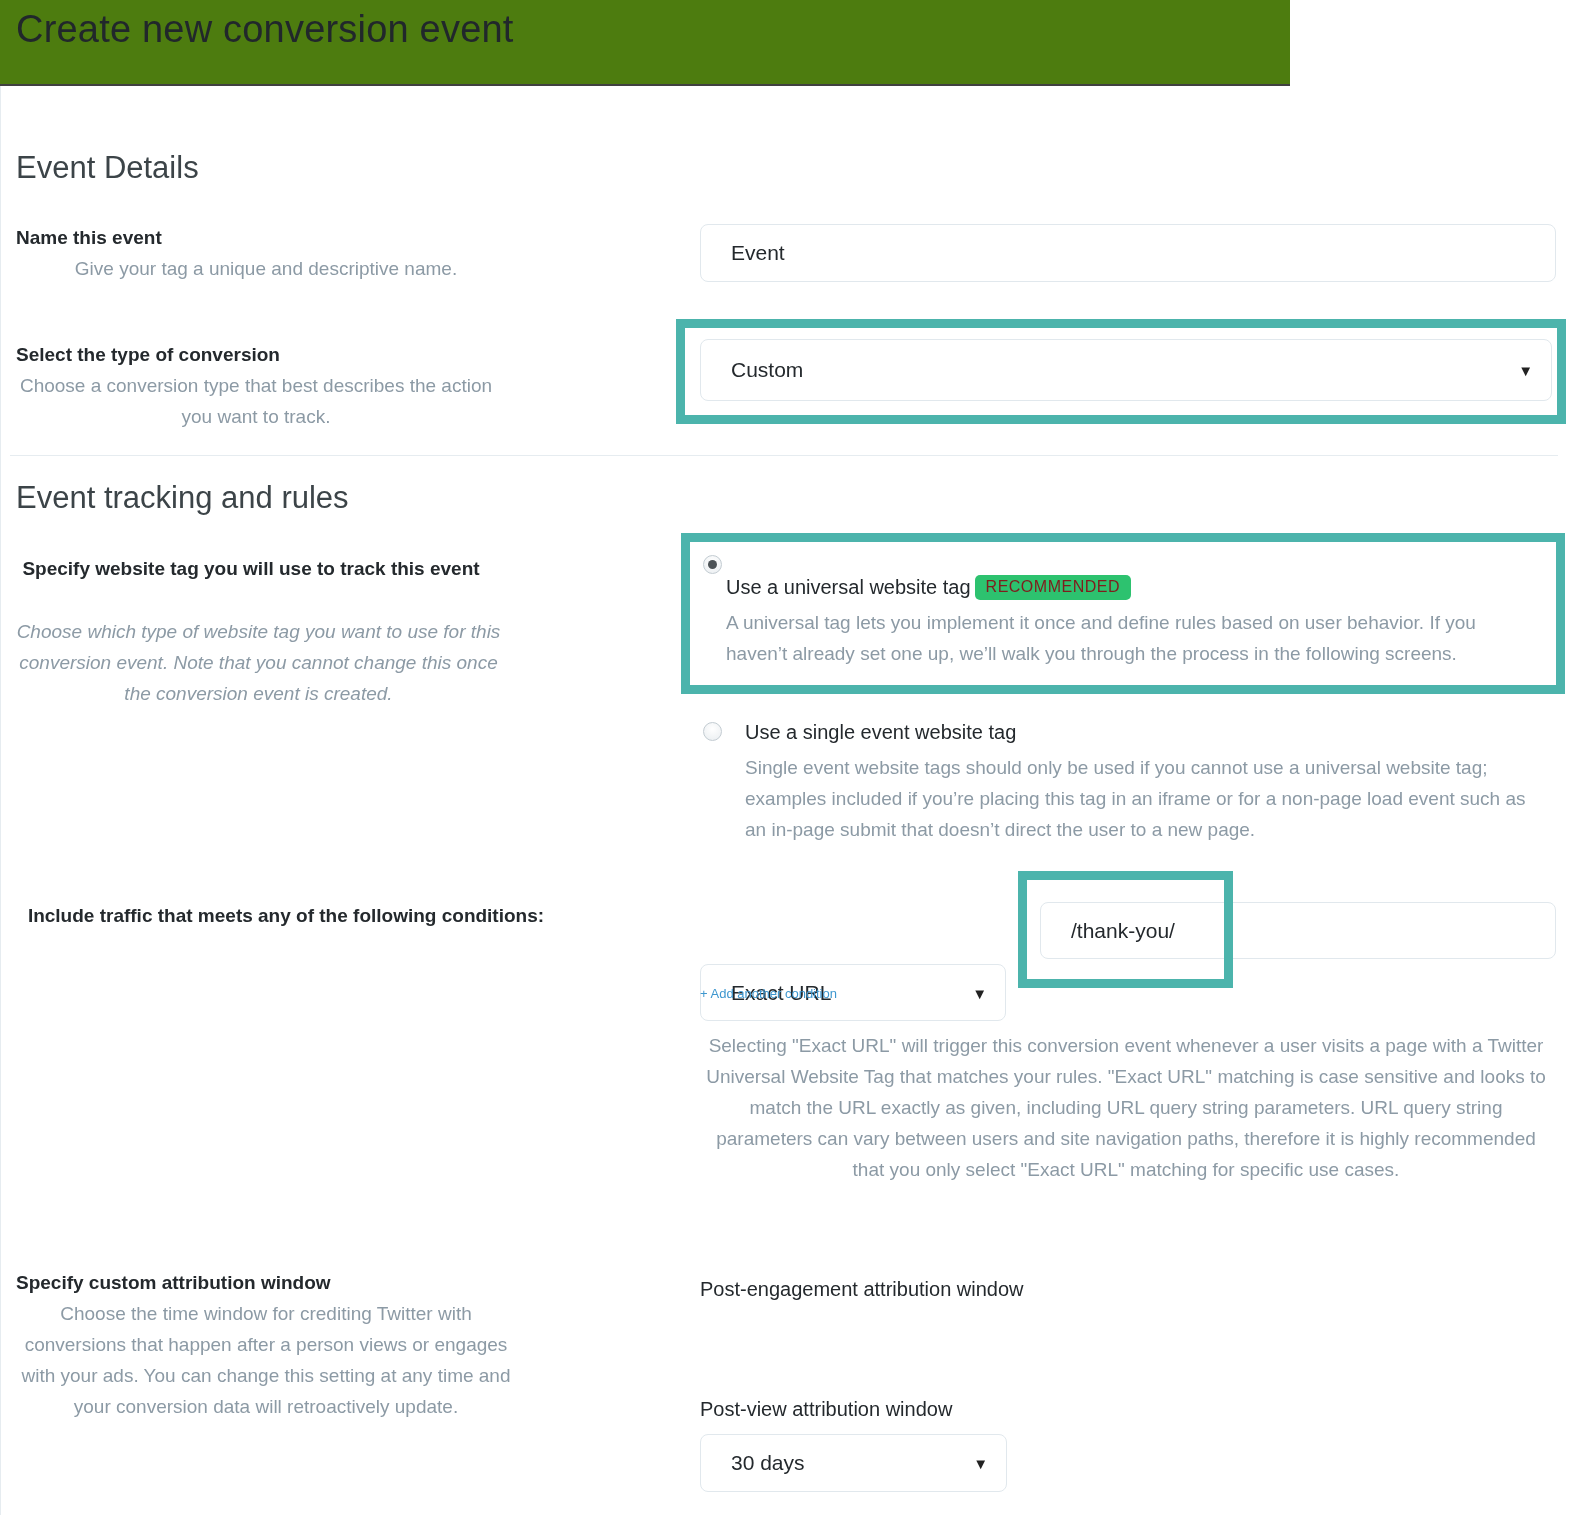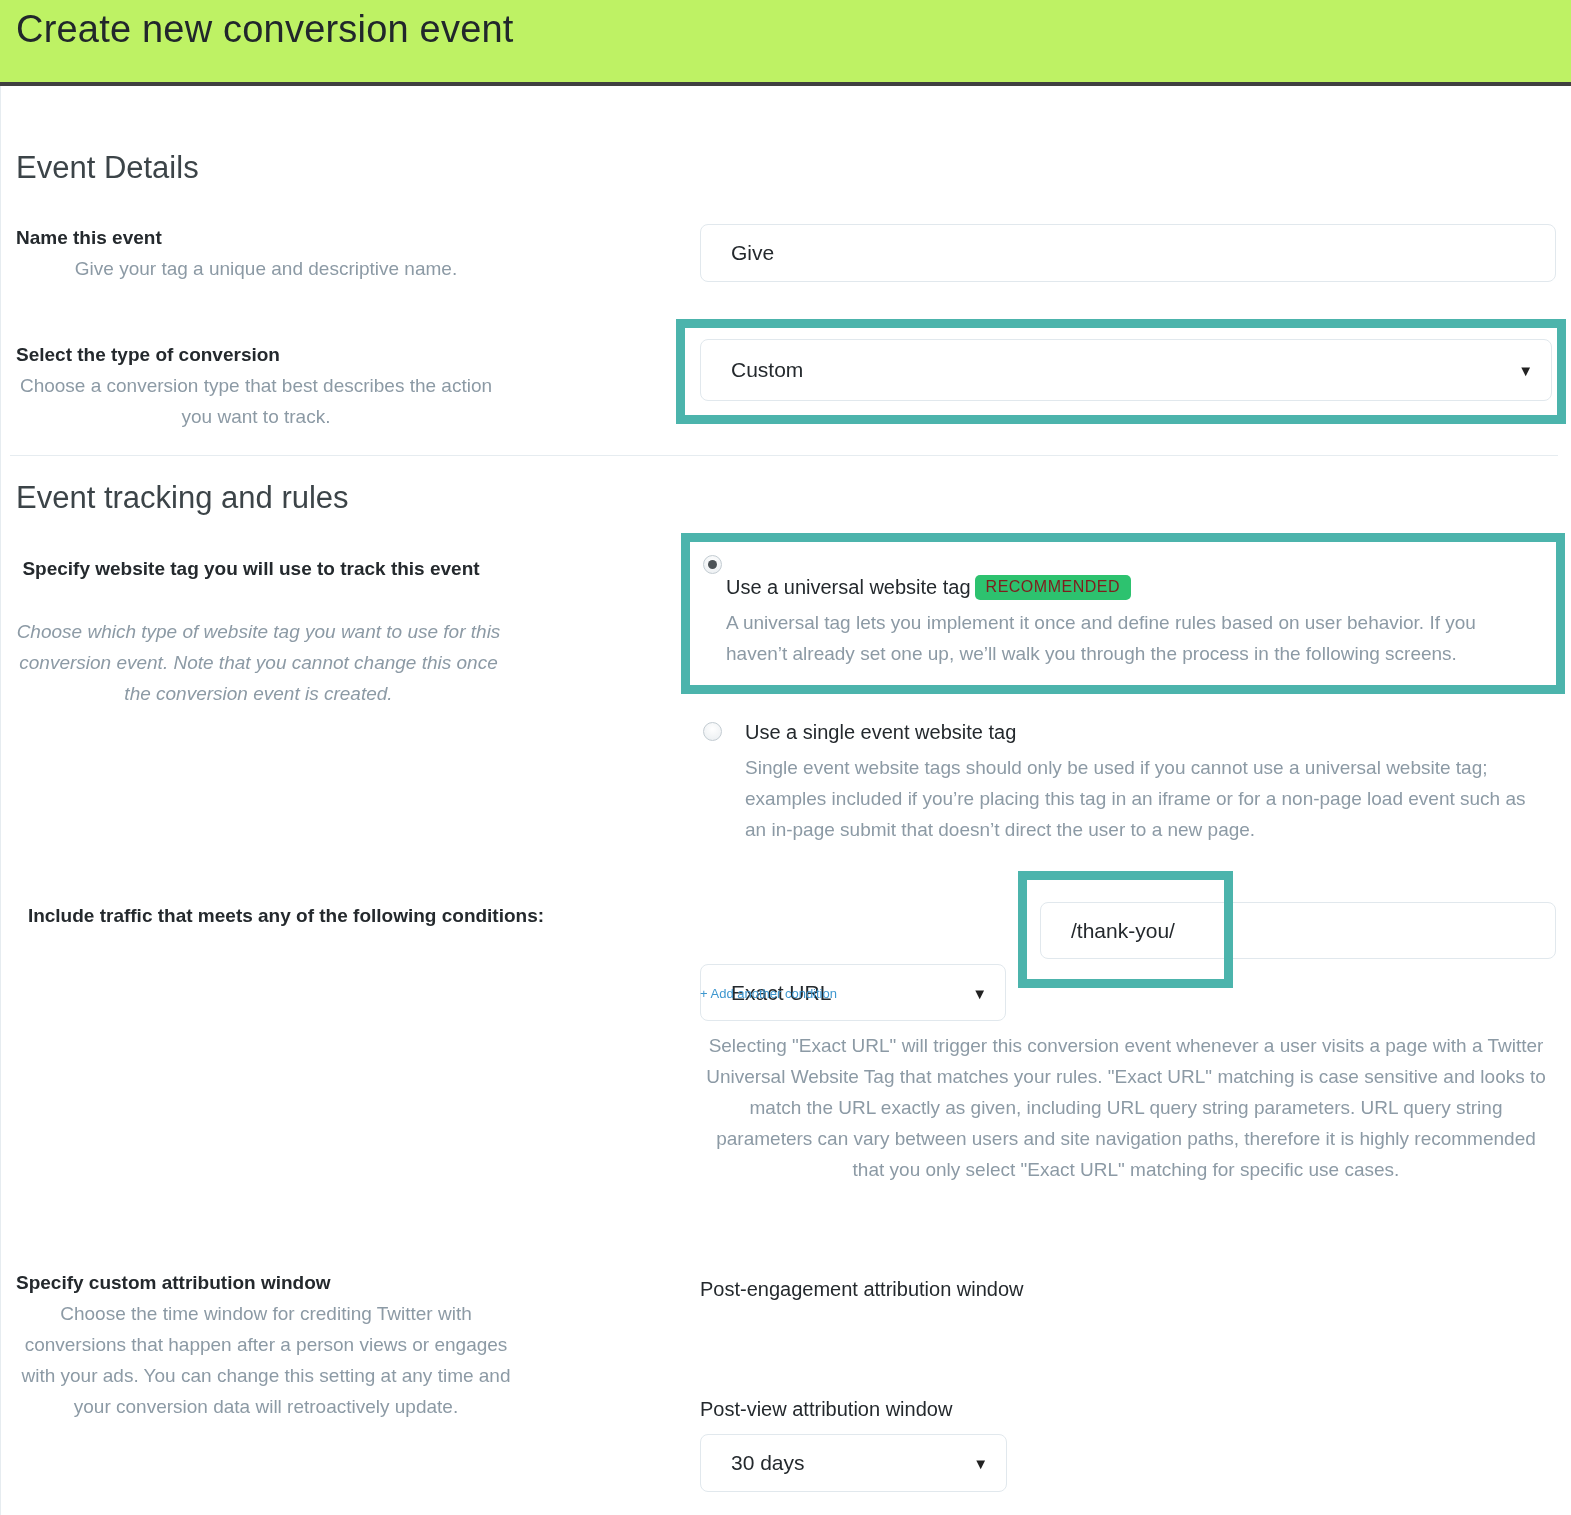--- a/index.html
+++ b/index.html
@@ -12,23 +12,23 @@
     height: 1515px;
     background: #fff;
     overflow: hidden;
   }
 
   .abs { position: absolute; text-align: center; }
 
   
   .header {
     position: absolute; left: 0; top: 0;
-    width: 1571px; height: 86px;
-    background: #bef264;
-    border-bottom: 4px solid #404040;
+    width: 1290px; height: 86px;
+    background: #4d7c0f;
+    border-bottom: 2px solid #404040;
   }
   .header h1 {
     position: absolute; left: 16px; top: 8px;
     font-size: 38px; font-weight: 400; color: #21272b;
     letter-spacing: 0.2px;
   }
 
   .content-frame {
     position: absolute; left: 0; top: 86px; width: 1px; height: 1429px;
     background: #e6ecf0;
@@ -133,21 +133,21 @@
   <div class="header">
     <h1>Create new conversion event</h1>
   </div>
   <div class="content-frame"></div>
 
   <h2 class="section-heading abs" style="left:16px; top:150px;">Event Details</h2>
 
   <div class="field-label abs" style="left:16px; top:222px;">Name this event</div>
   <div class="field-desc abs" style="left:16px; top:253px; width:500px;">Give your tag a unique and descriptive name.</div>
   <div class="text-input abs" style="left:700px; top:224px; width:856px; height:58px;">
-    <span>Give</span>
+    <span>Event</span>
   </div>
 
   <div class="field-label abs" style="left:16px; top:339px;">Select the type of conversion</div>
   <div class="field-desc abs" style="left:16px; top:370px; width:480px;">Choose a conversion type that best describes the action you want to track.</div>
 
   <div class="hl-box" style="left:676px; top:319px; width:890px; height:105px;"></div>
   <div class="select-box abs" style="left:700px; top:339px; width:852px; height:62px;">
     <span>Custom</span>
     <span class="select-arrow">▼</span>
   </div>

